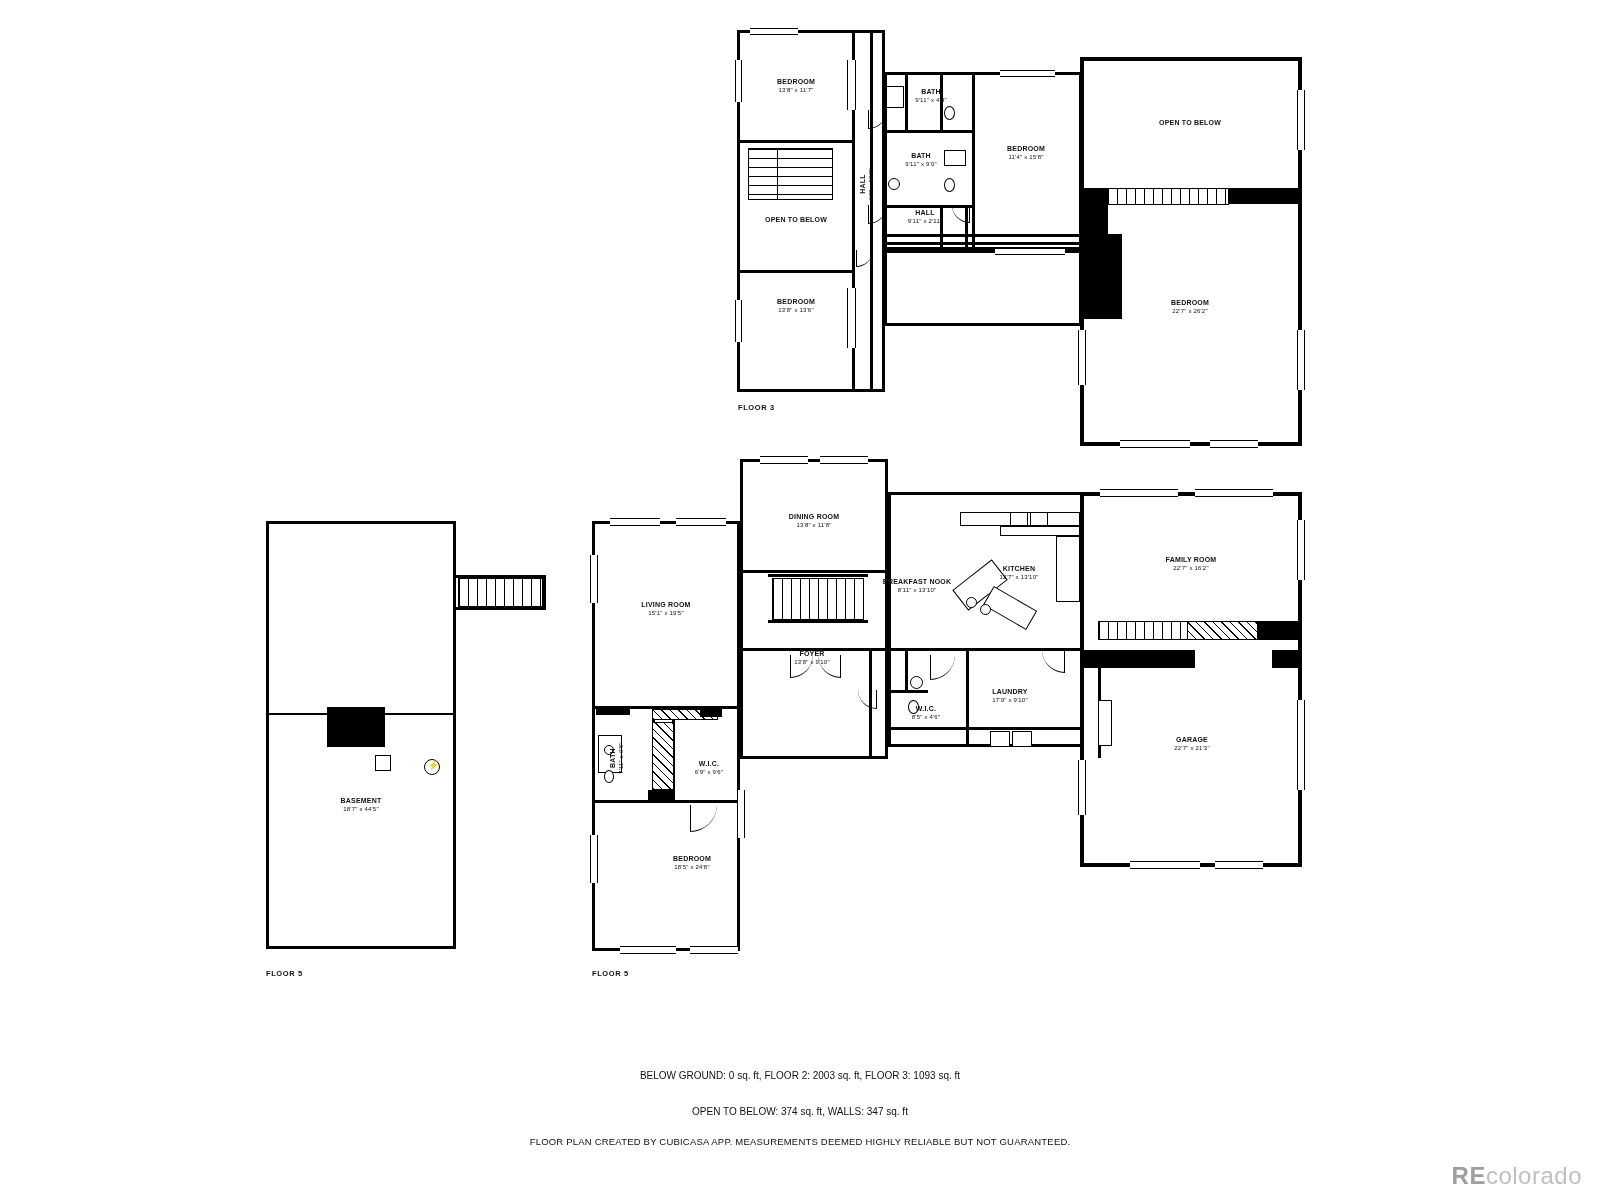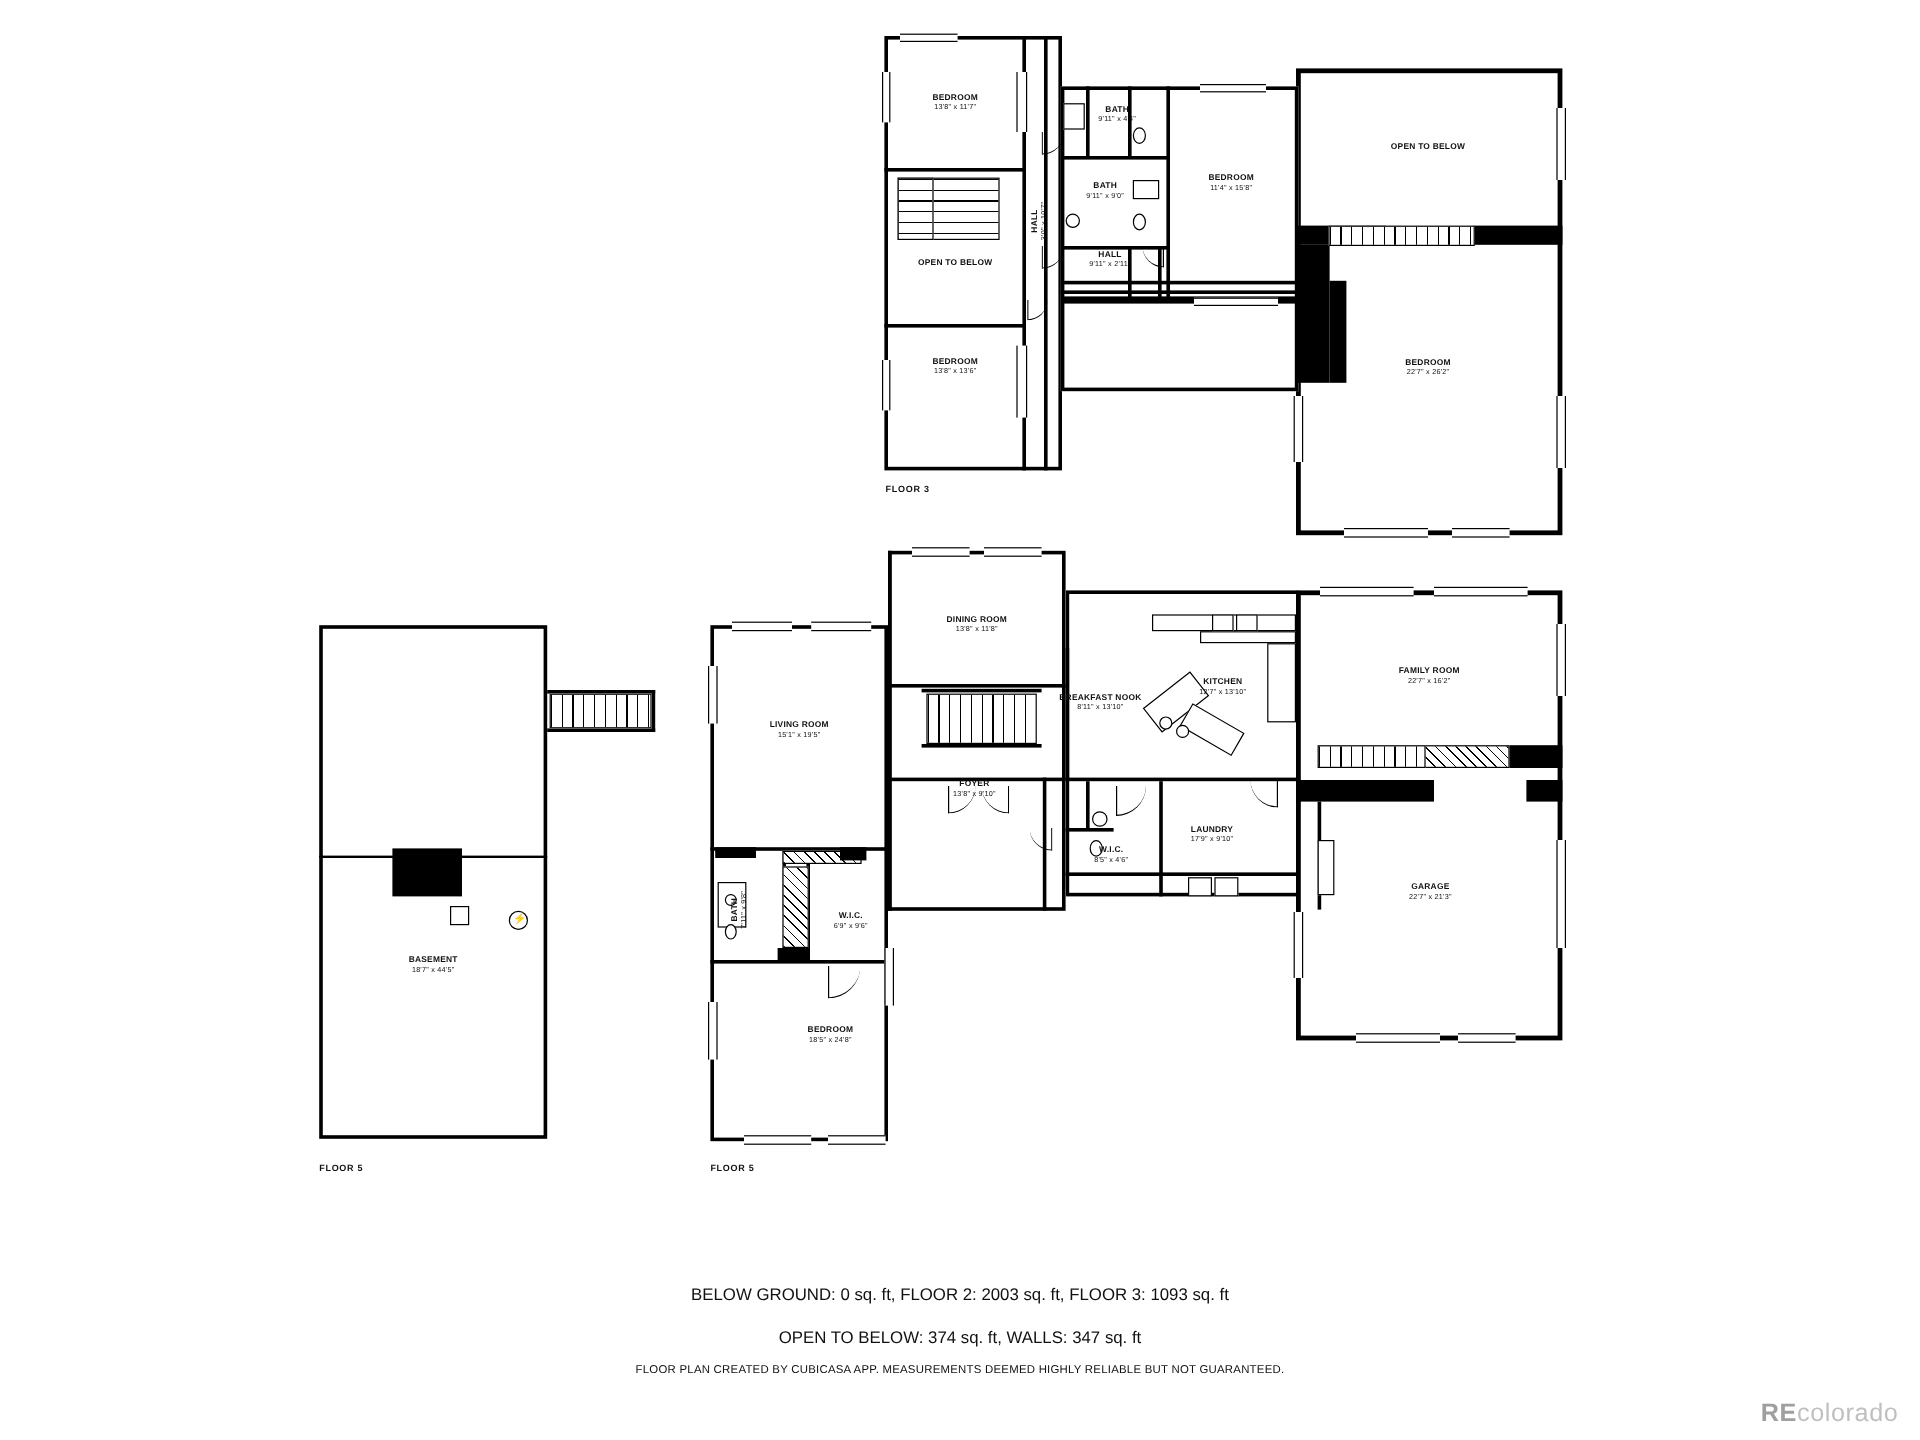--- a/index.html
+++ b/index.html
@@ -29,23 +29,23 @@
   .blk{position:absolute;background:#000;}
   .win{position:absolute;background:#fff;border-top:1.5px solid #000;border-bottom:1.5px solid #000;}
   .winv{position:absolute;background:#fff;border-left:1.5px solid #000;border-right:1.5px solid #000;}
   .door{position:absolute;border:1px solid #000;border-radius:0 0 100% 0;border-top:none;border-right:none;}
   .doorL{position:absolute;border:1px solid #000;border-radius:0 0 0 100%;border-top:none;border-left:none;}
   .thin{position:absolute;border:1px solid #000;box-sizing:border-box;background:#fff;}
   .fixture{position:absolute;border:1px solid #000;box-sizing:border-box;background:#fff;}
   .circle{position:absolute;border:1px solid #000;border-radius:50%;background:#fff;box-sizing:border-box;}
   .summary{position:absolute;left:0;width:1600px;text-align:center;}
   .tot{font-size:14.5px;font-weight:700;}
-  .sline{font-size:14px;}
+  .sline{font-size:10px;}
   .credit{font-size:9.5px;letter-spacing:.2px;}
-  .brand{position:absolute;right:18px;bottom:10px;font-size:21px;letter-spacing:.5px;color:#bfbfbf;margin-left:12px;}
+  .brand{position:absolute;right:18px;bottom:10px;font-size:24px;letter-spacing:.5px;color:#bfbfbf;margin-left:12px;}
   .brand b{color:#9f9f9f;font-weight:700;}
 </style>
 </head>
 <body>
 
 <div class="plan">
 
   <div>
 
     <div class="room" style="left:737px;top:30px;width:148px;height:362px;border-width:3px;"></div>

